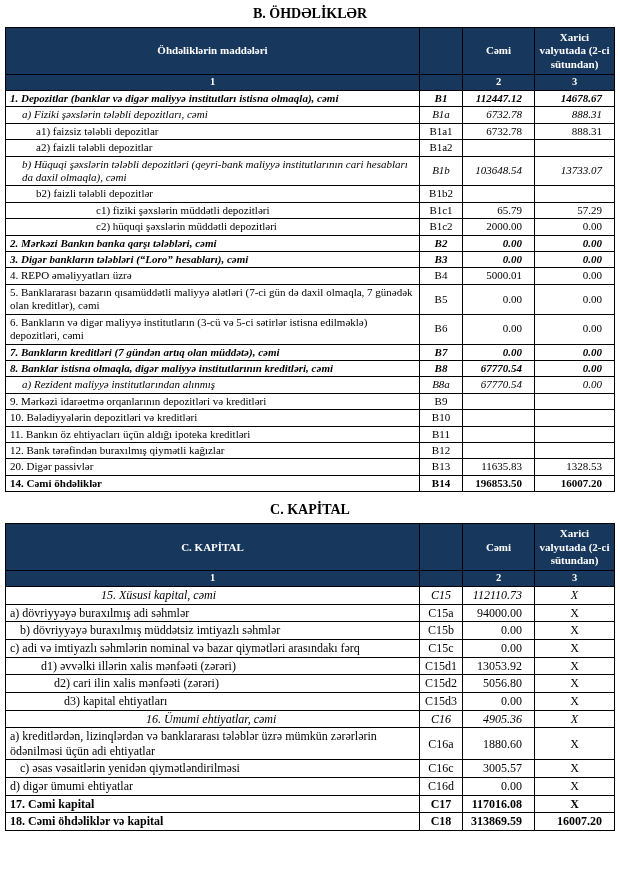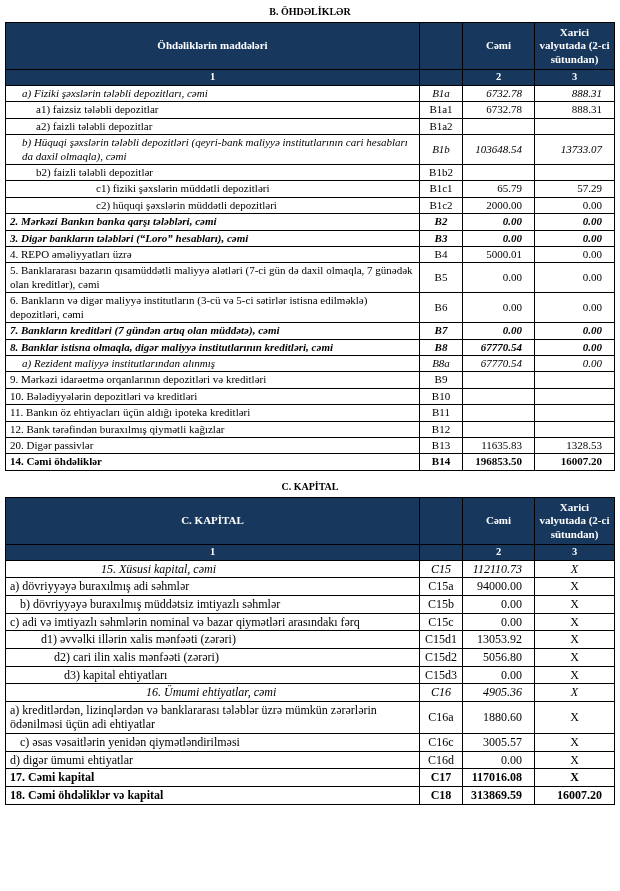--- a/index.html
+++ b/index.html
@@ -1,19 +1,19 @@
 <!DOCTYPE html>
 <html style="--header-bg: #17375D; --header-text: #FFFFFF;"><head>
 <meta charset="utf-8">
 <style>
   * { box-sizing: border-box; }
   html, body { margin: 0; padding: 0; background: #ffffff; }
   body { width: 620px; color: #000; font-family: "Liberation Serif", serif; }
   .page { padding: 3px 5px 6px 5px; }
-  .section-title { text-align: center; font-weight: bold; font-size: 10px; padding: 3px 0 5px 0; }
+  .section-title { text-align: center; font-weight: bold; font-size: 14px; padding: 3px 0 5px 0; }
   .section-title.second { padding-top: 10px; }
 
   table.report { width: 100%; border-collapse: collapse; table-layout: fixed; }
   .col-code { width: 43px; }
   .col-total { width: 72px; }
   .col-foreign { width: 80px; }
 
   .report th, .report td {
     border: 1px solid #000;
     line-height: 1.22;
@@ -64,20 +64,26 @@
         <th>Xarici valyutada (2-ci sütundan)</th>
       </tr>
       <tr class="nums">
         <th>1</th>
         <th></th>
         <th>2</th>
         <th>3</th>
       </tr>
     </thead>
     <tbody>
+        <tr class="bold-italic">
+          <td class="c-label" style="padding-left: 4px;">1. Depozitlar (banklar və digər maliyyə institutları istisna olmaqla), cəmi</td>
+          <td class="c-code">B1</td>
+          <td class="c-num">112447.12</td>
+          <td class="c-num">14678.67</td>
+        </tr>
         <tr class="italic">
           <td class="c-label" style="padding-left: 16px;">a) Fiziki şəxslərin tələbli depozitları, cəmi</td>
           <td class="c-code">B1a</td>
           <td class="c-num">6732.78</td>
           <td class="c-num">888.31</td>
         </tr>
         <tr>
           <td class="c-label" style="padding-left: 30px;">a1) faizsiz tələbli depozitlar</td>
           <td class="c-code">B1a1</td>
           <td class="c-num">6732.78</td>

